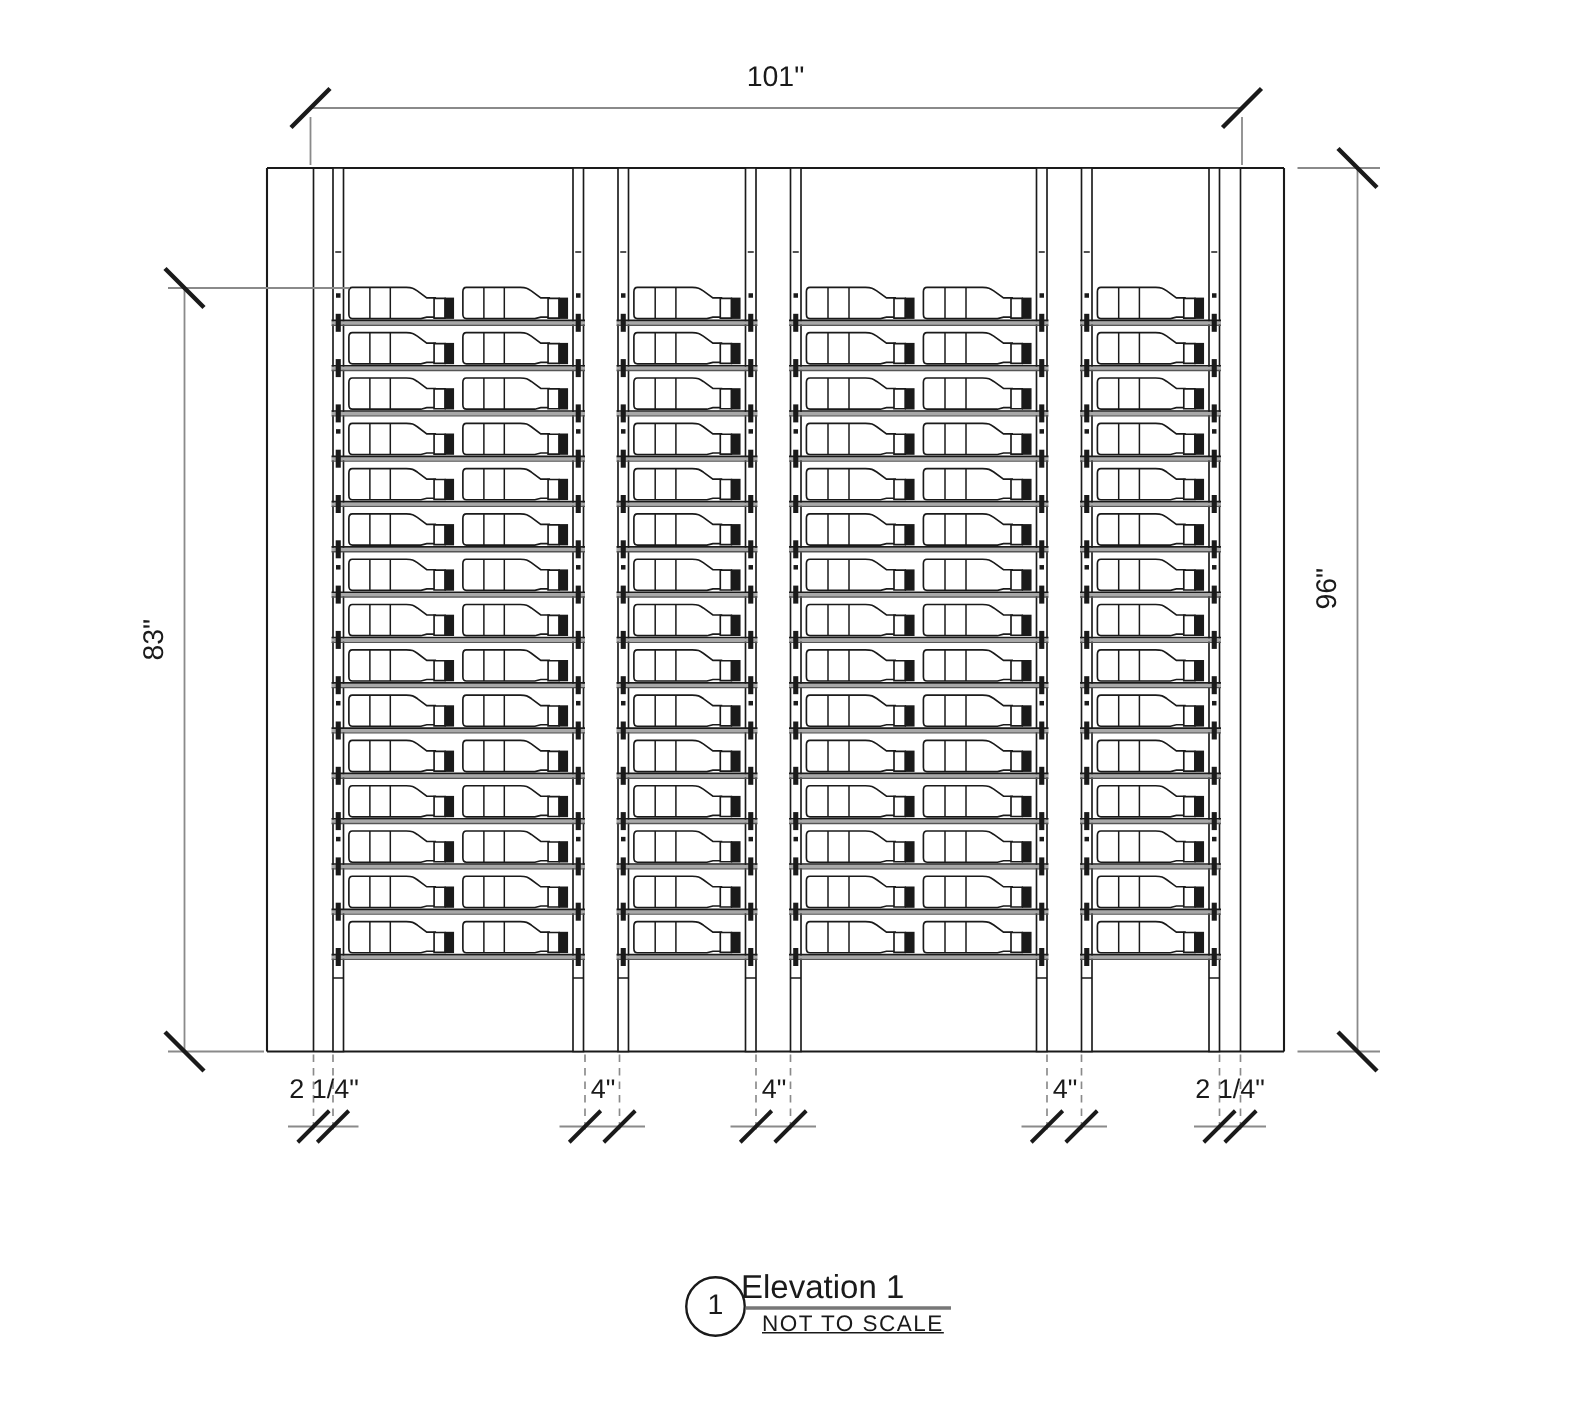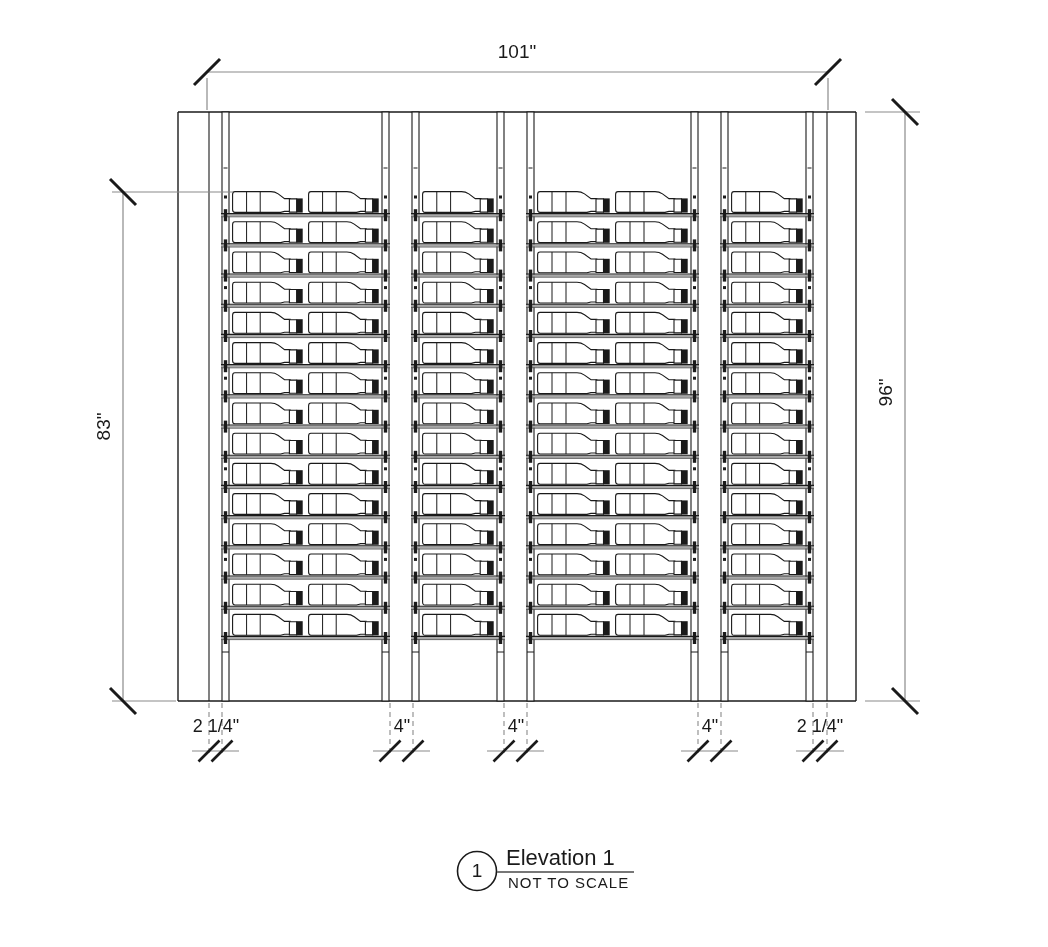--- a/index.html
+++ b/index.html
@@ -17,21 +17,21 @@
     color:#1a1a1a;
     white-space:nowrap;
     text-align:center;
     line-height:1.1;
   }
   .dim-h{font-size:19px;}
   .dim-v{font-size:19px;transform:rotate(-90deg);transform-origin:center center;}
   .dim-b{font-size:18px;}
   .title-num{font-size:19px;}
   .title-name{font-size:22px;text-align:left;}
-  .title-scale{font-size:15px;letter-spacing:1px;text-align:left;}
+  .title-scale{font-size:15px;letter-spacing:1px;text-align:left;text-decoration:underline;}
 </style>
 </head>
 <body>
 
 <div id="canvas">
 
   <svg id="scene" width="1048" height="947" viewBox="0 0 1048 947">
       <g>
         <line x1="178" y1="112" x2="856" y2="112" stroke="#1a1a1a" stroke-width="1.4"></line>
         <line x1="178" y1="701" x2="856" y2="701" stroke="#1a1a1a" stroke-width="1.4"></line>
@@ -719,15 +719,15 @@
 
   <div class="lbl dim-v" style="left:846px;top:382px;width:80px;">96"</div>
 
   <div class="lbl dim-b" style="left:171px;top:717px;width:90px;">2 1/4"</div>
   <div class="lbl dim-b" style="left:357px;top:717px;width:90px;">4"</div>
   <div class="lbl dim-b" style="left:471px;top:717px;width:90px;">4"</div>
   <div class="lbl dim-b" style="left:665px;top:717px;width:90px;">4"</div>
   <div class="lbl dim-b" style="left:775px;top:717px;width:90px;">2 1/4"</div>
 
   <div class="lbl title-num" style="left:457px;top:861px;width:40px;">1</div>
-  <div class="lbl title-name" style="left:506px;top:846px;width:200px;">Elevation 1</div>
+  <div class="lbl title-name" style="left:494px;top:846px;width:200px;">Elevation 1</div>
   <div class="lbl title-scale" style="left:508px;top:875px;width:200px;">NOT TO SCALE</div>
 </div>
 
 </body></html>

